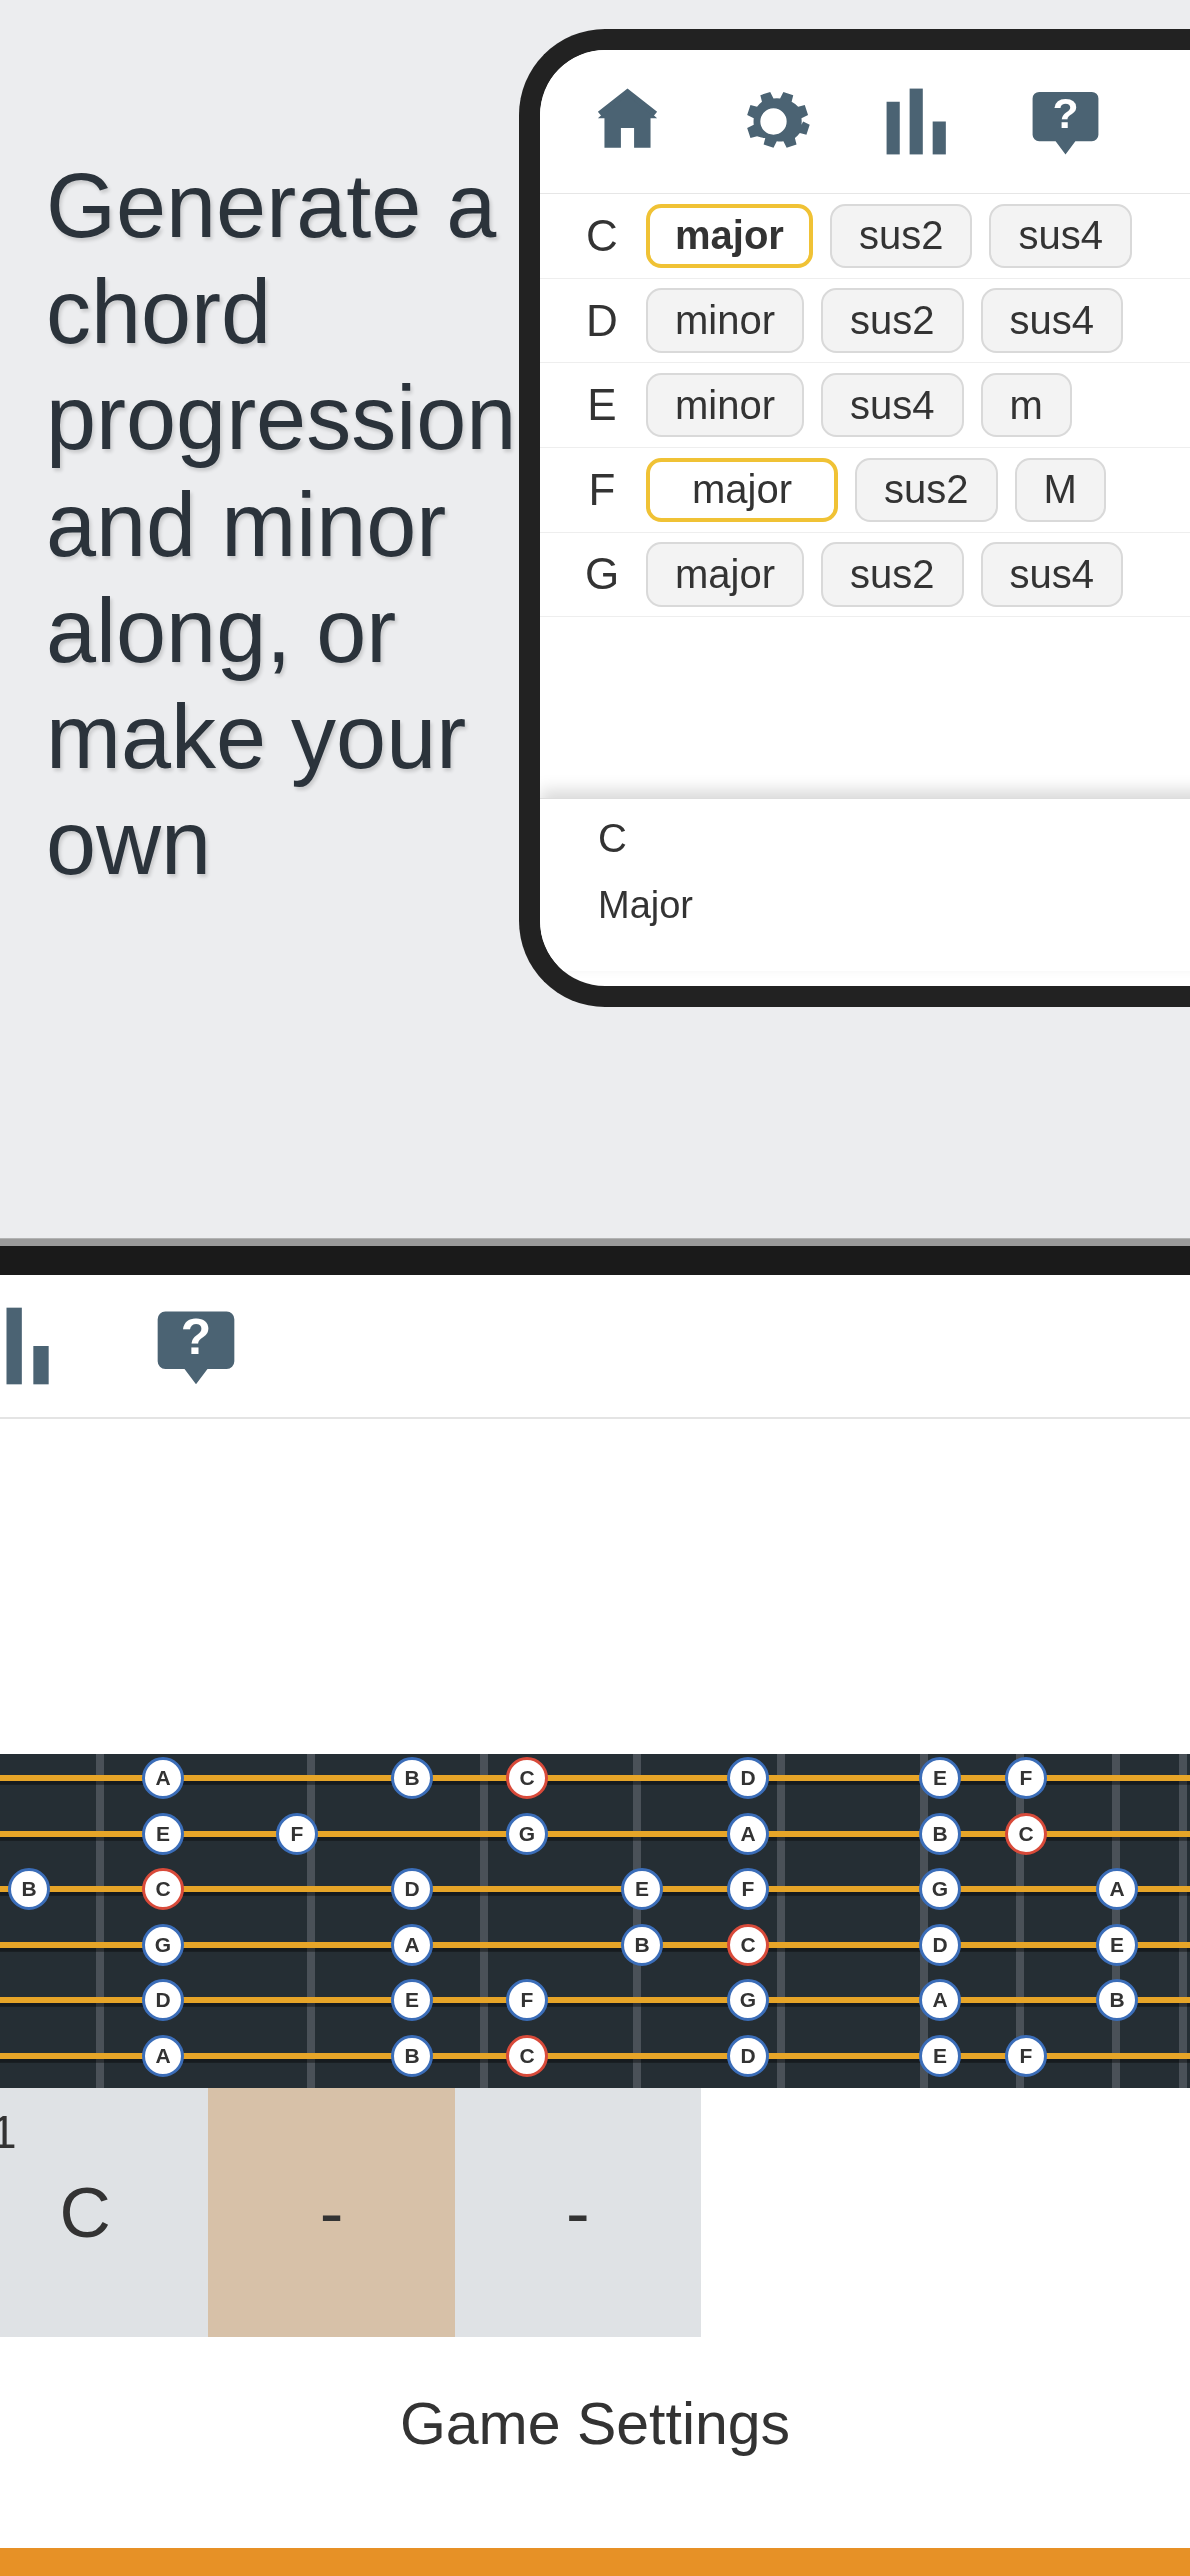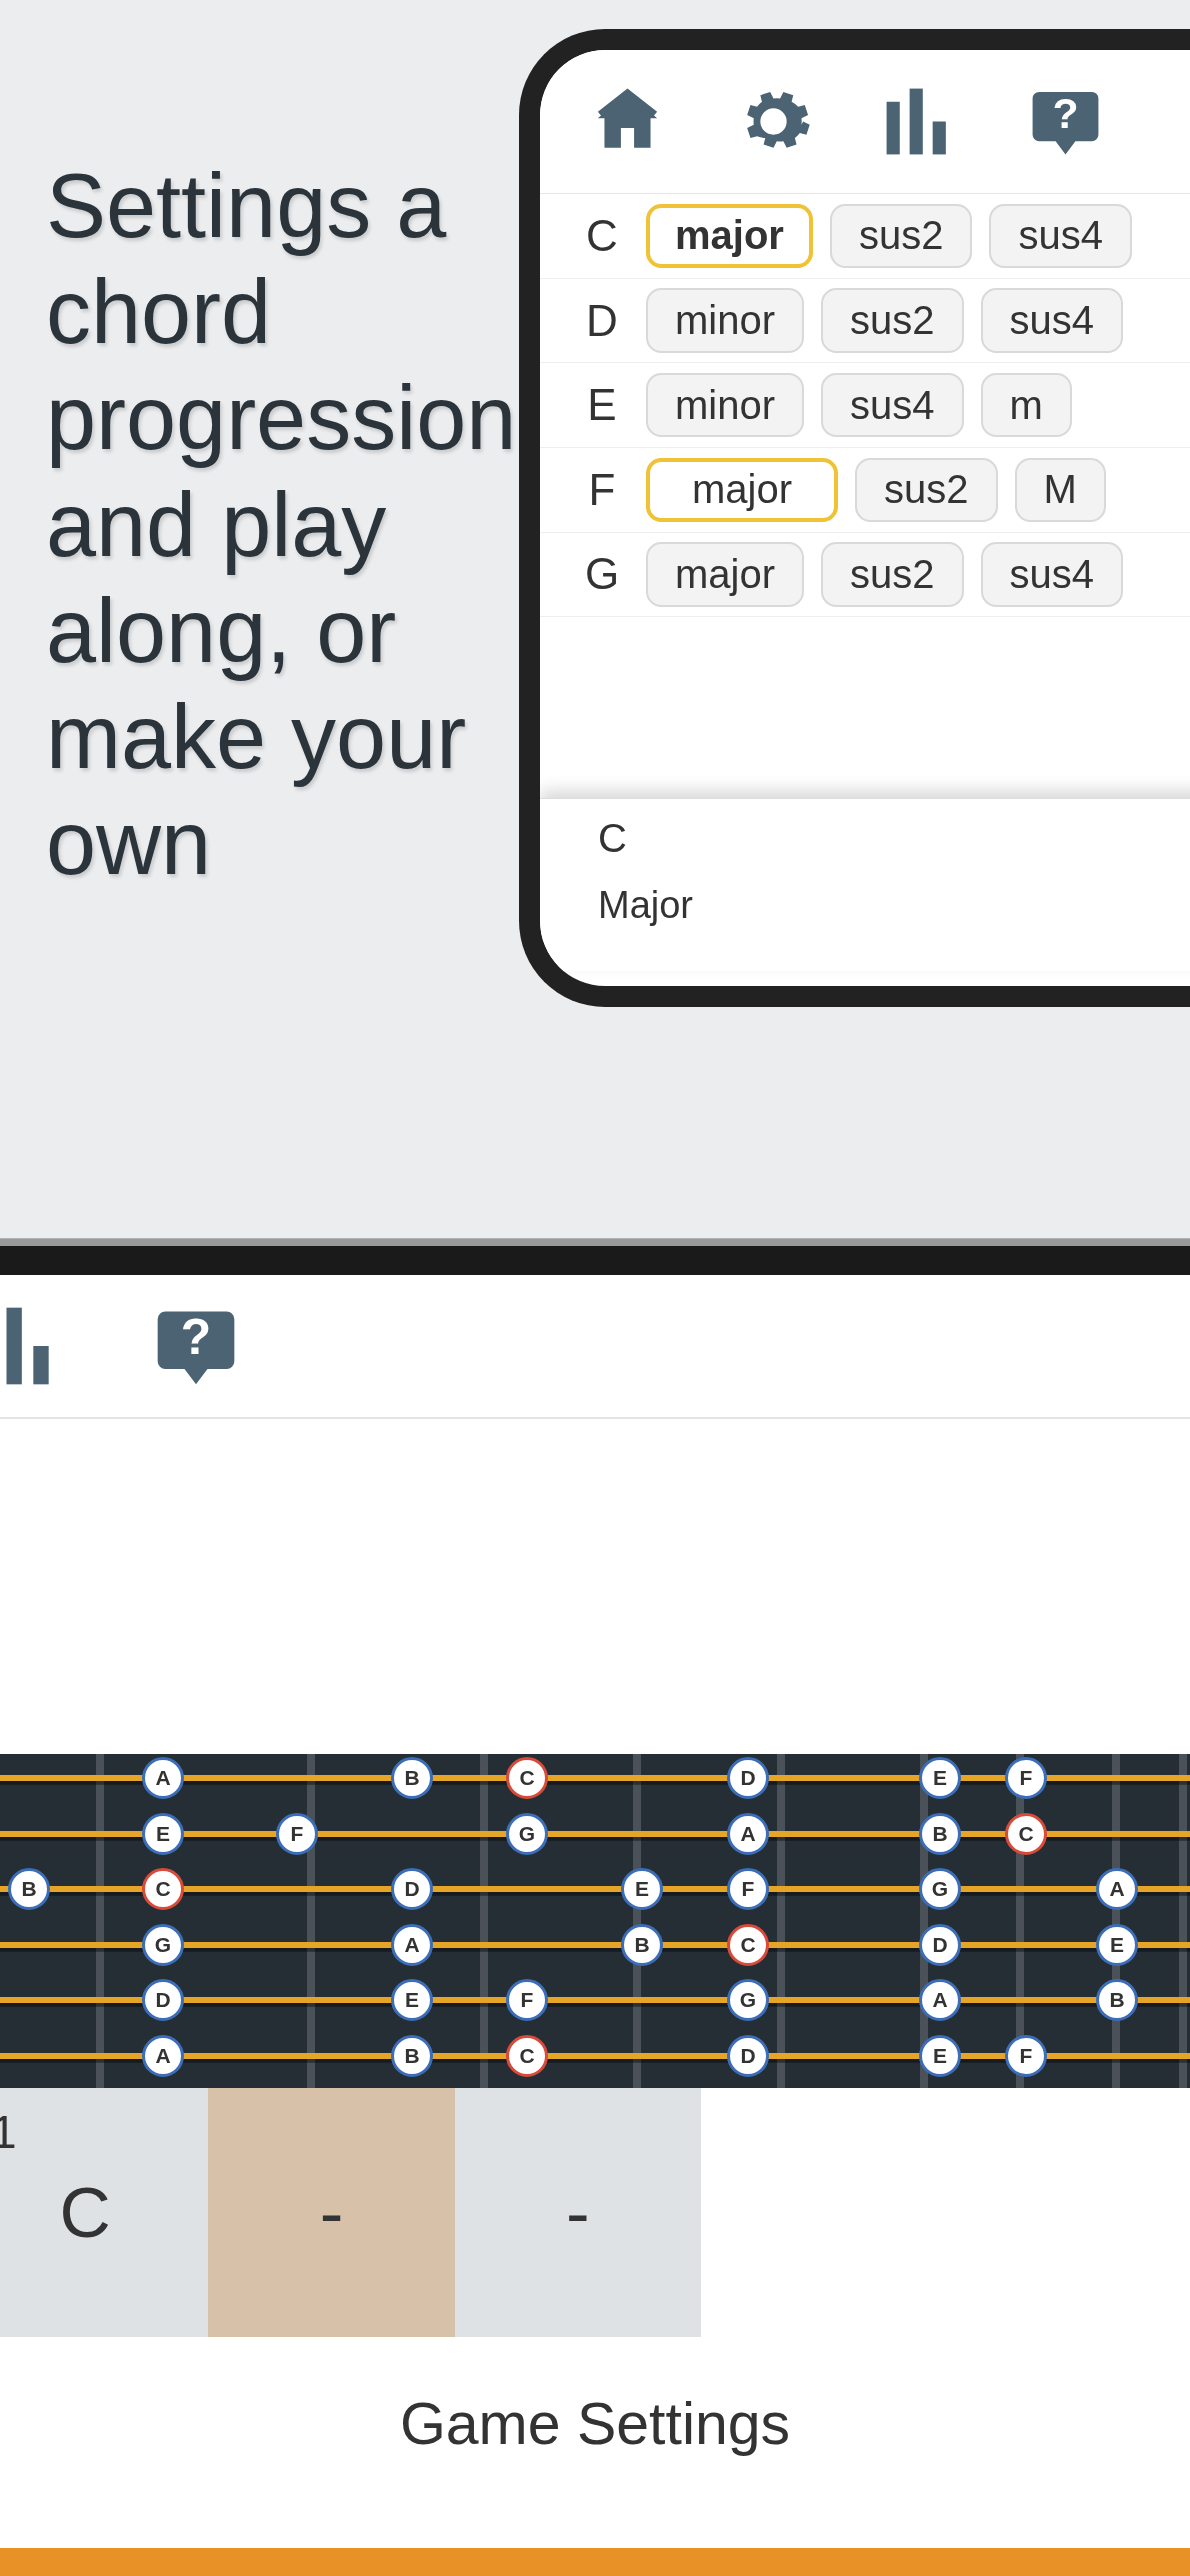--- a/index.html
+++ b/index.html
@@ -184,21 +184,21 @@
 
   .orange-strip {
     position:absolute; left:0; right:0;
     top: 1273px; height:86px;
     background:#e79126;
   }
 </style>
 </head>
 <body>
 
-<div class="headline">Settings a chord progression and play along, or make your own</div>
+<div class="headline">Generate a chord progression and minor along, or make your own</div>
 
 <div class="phone1">
   <div class="phone1-inner">
     <div class="p1-toolbar" id="p1-toolbar">
         <div class="ticon"><svg viewBox="0 0 24 24" fill="currentColor">
             <path d="M12 3l9 8h-2v9h-5v-6h-4v6H5v-9H3z"></path>
             <path d="M3 9l9-7 9 7-1.2 1.5L12 4 4.2 10.5z"></path>
           </svg></div>
         <div class="ticon"><svg viewBox="0 0 24 24" fill="currentColor">
             <path d="M12 8a4 4 0 100 8 4 4 0 000-8zm9 4l2 1-1 3-2-.5a8 8 0 01-1.5 1.5l.5 2-3 1-1-2a8 8 0 01-2 0l-1 2-3-1 .5-2A8 8 0 017 16.5L5 17l-1-3 2-1a8 8 0 010-2l-2-1 1-3 2 .5A8 8 0 018.5 6L8 4l3-1 1 2a8 8 0 012 0l1-2 3 1-.5 2A8 8 0 0119.5 7.5L21.5 7l1 3-2 1a8 8 0 010 2z"></path>

